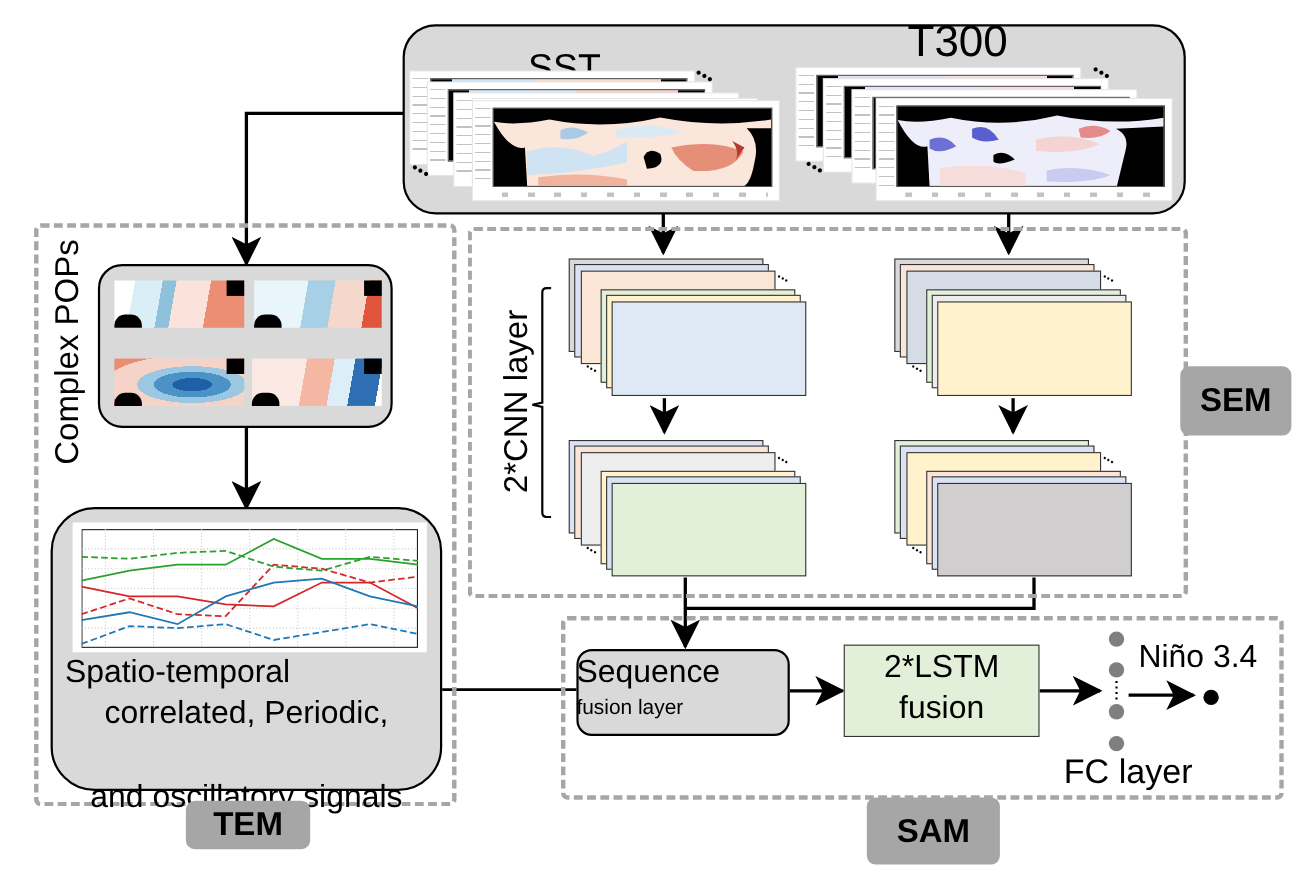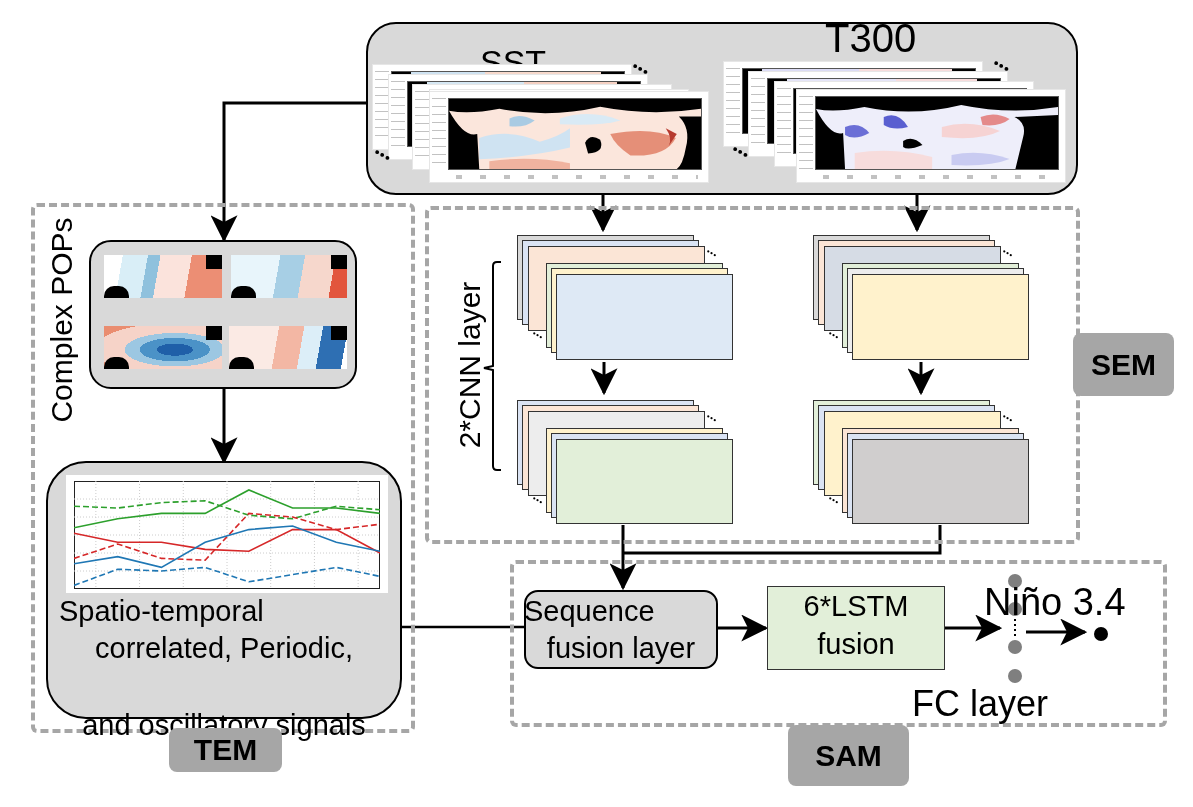--- a/index.html
+++ b/index.html
@@ -226,30 +226,30 @@
 <div class="sheet" style="left:842px;top:428px;width:177px;height:85px;background:#fbe5d6;"></div>
 <div class="sheet" style="left:847px;top:433px;width:177px;height:85px;background:#dae3f3;"></div>
 <div class="sheet" style="left:852px;top:439px;width:177px;height:85px;background:#d0cece;"></div>
 <div class="dots" style="left:1002px;top:415px;transform:rotate(30deg);font-size:8px;">•••</div>
 <div class="dots" style="left:828px;top:497px;transform:rotate(30deg);font-size:8px;">•••</div>
 
 <div class="badge" style="left:1073px;top:333px;width:101px;height:63px;">SEM</div>
 
 <div class="gbox" style="left:524px;top:590px;width:194px;height:79px;border-radius:14px;"></div>
 <div class="lbl" style="left:524px;width:194px;text-align:left;top:597px;font-size:29px;">Sequence</div>
-<div class="lbl" style="left:524px;width:194px;text-align:center;top:634px;font-size:29px;">fusion layer</div>
+<div class="lbl" style="left:524px;width:194px;top:634px;font-size:19px;">fusion layer</div>
 
 <div class="abs" style="left:767px;top:586px;width:178px;height:84px;background:#e2efd9;border:1.5px solid #333;box-sizing:border-box;"></div>
-<div class="lbl" style="left:767px;width:178px;text-align:center;top:592px;font-size:29px;">6*LSTM</div>
+<div class="lbl" style="left:767px;width:178px;text-align:center;top:592px;font-size:29px;">2*LSTM</div>
 <div class="lbl" style="left:767px;width:178px;text-align:center;top:630px;font-size:29px;">fusion</div>
 
 <svg class="full" width="1193" height="807">
   <circle cx="1015" cy="581" r="7" fill="#7f7f7f"></circle>
   <circle cx="1015" cy="609" r="7" fill="#7f7f7f"></circle>
   <line x1="1015" y1="619" x2="1015" y2="636" stroke="#000" stroke-width="2" stroke-dasharray="2,3"></line>
   <circle cx="1015" cy="647" r="7" fill="#7f7f7f"></circle>
   <circle cx="1015" cy="676" r="7" fill="#7f7f7f"></circle>
   <circle cx="1101" cy="634" r="7" fill="#000"></circle>
 </svg>
-<div class="lbl" style="left:984px;top:583px;font-size:38px;">Niño 3.4</div>
-<div class="lbl" style="left:912px;top:686px;font-size:36px;">FC layer</div>
+<div class="lbl" style="left:1035px;top:583px;font-size:29px;">Niño 3.4</div>
+<div class="lbl" style="left:967px;top:686px;font-size:31px;">FC layer</div>
 
 <div class="badge" style="left:788px;top:725px;width:121px;height:61px;">SAM</div>
 
 </body></html>

